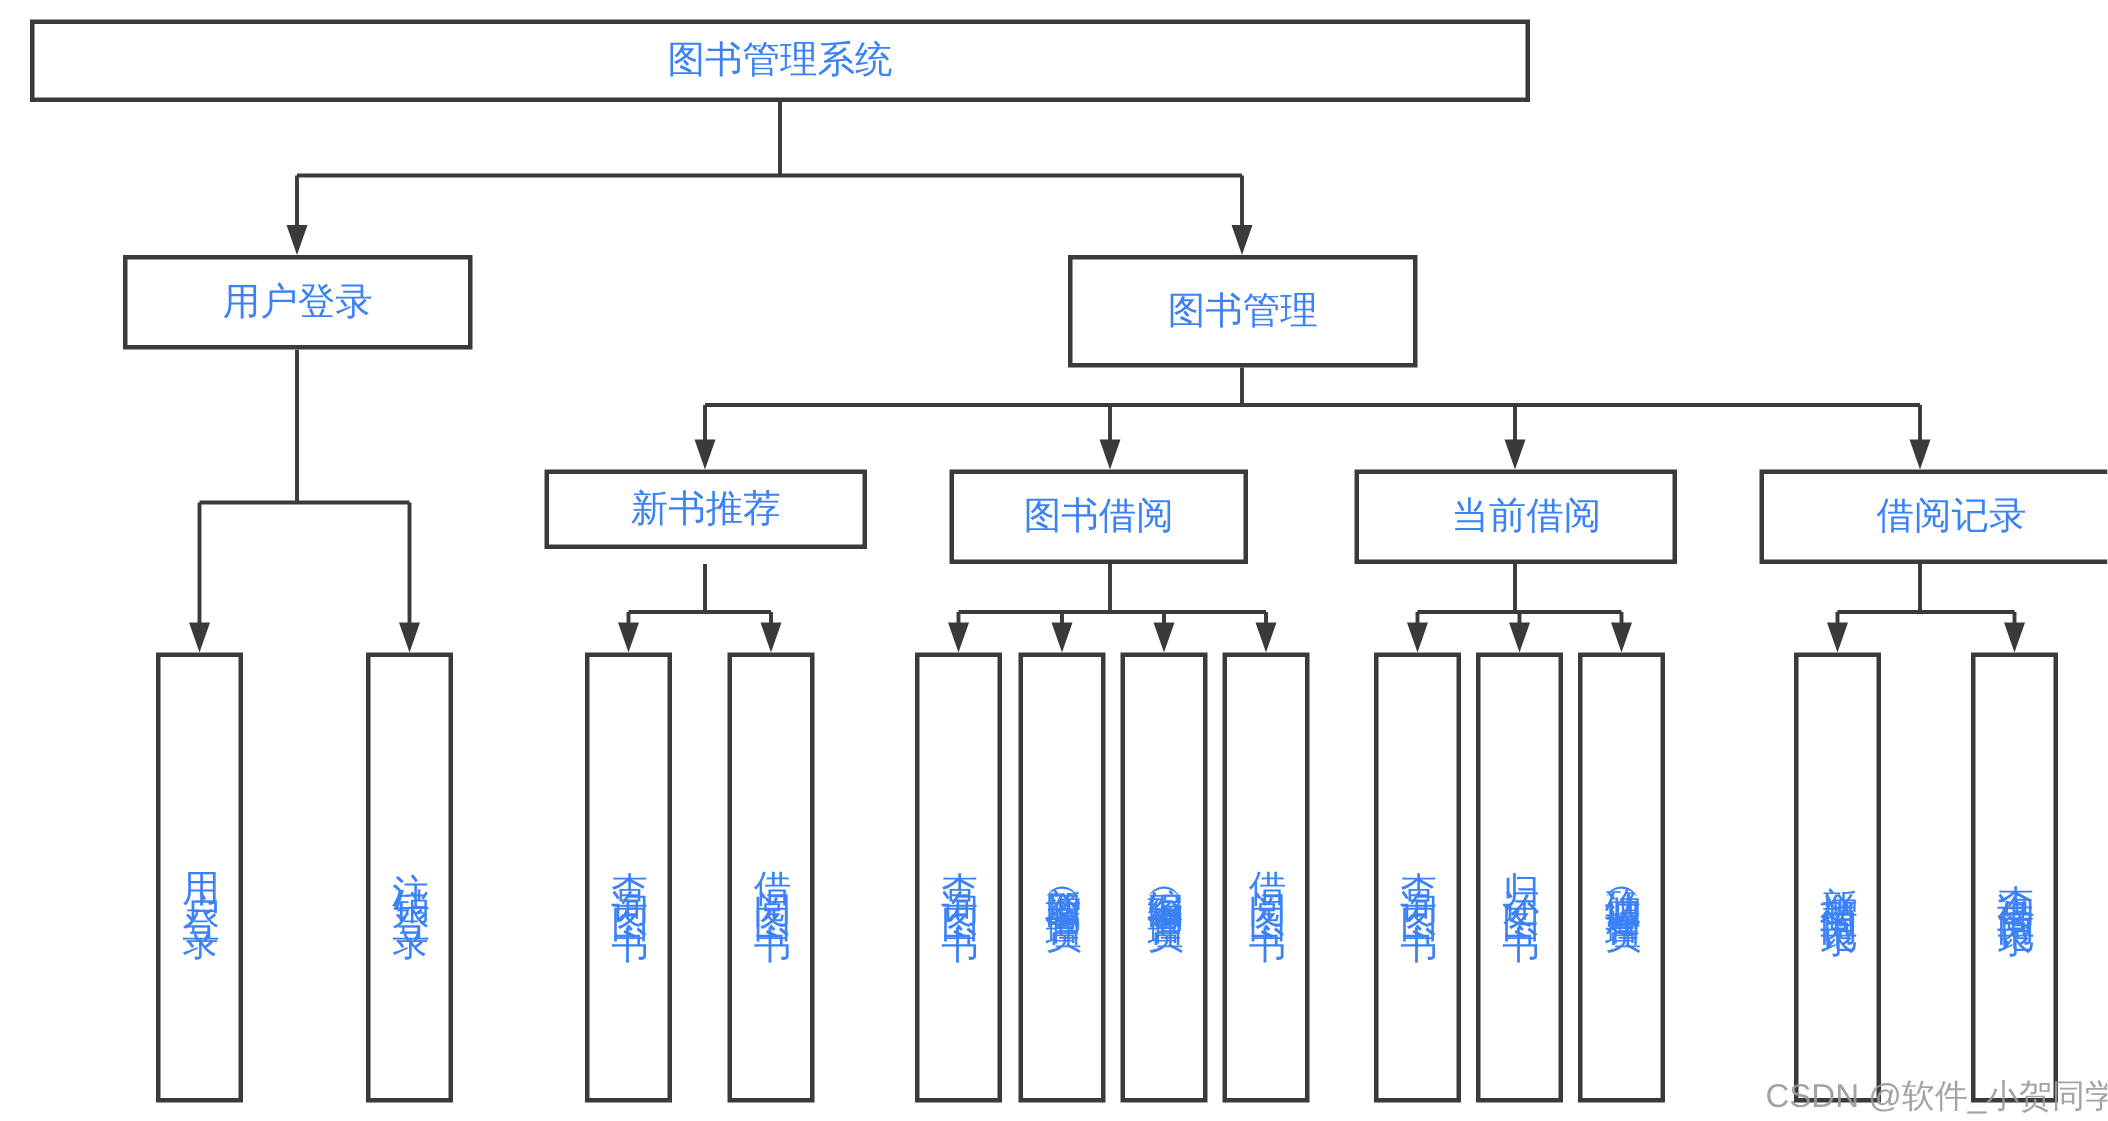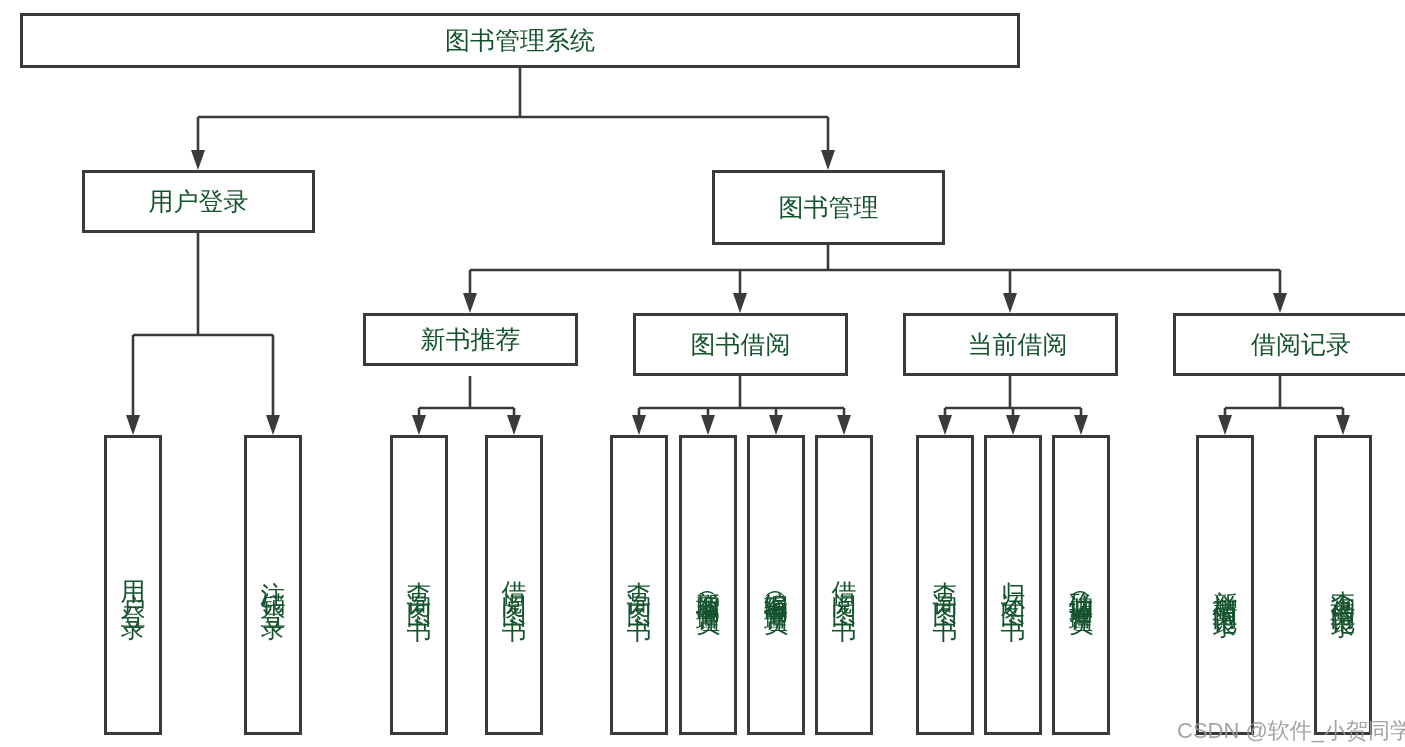--- a/index.html
+++ b/index.html
@@ -18,41 +18,41 @@
     width: 1405px; height: 747px;
     pointer-events: none;
   }
   .node {
     position: absolute;
     border: 3px solid #3a3a3a;
     background: #ffffff;
     display: flex;
     align-items: center;
     justify-content: center;
-    color: #14532d;
+    color: #3b82f6;
     font-size: 25px;
     line-height: 1;
     z-index: 1;
   }
   .hbox { white-space: nowrap; }
   .vbox { width: 58px; height: 300px; top: 435px; }
   .vbox .vtext {
     writing-mode: vertical-rl;
     text-orientation: mixed;
     white-space: nowrap;
   }
   .sp-wide  .vtext { letter-spacing: 12px; }
   .sp-mid   .vtext { letter-spacing: 5px; }
   .sp-tight .vtext { letter-spacing: 3px; font-size: 24px; }
   
   #root-box   { left: 20px;   top: 13px;  width: 1000px; height: 55px; }
   #n-user     { left: 82px;   top: 170px; width: 233px;  height: 63px; }
   #n-mgmt     { left: 712px;  top: 170px; width: 233px;  height: 75px; }
   #n-newrec   { left: 363px;  top: 313px; width: 215px;  height: 53px; }
-  #n-borrow   { left: 633px;  top: 313px; width: 215px;  height: 63px; align-items: center; }
+  #n-borrow   { left: 633px;  top: 313px; width: 199px;  height: 63px; align-items: center; }
   #n-current  { left: 903px;  top: 313px; width: 215px;  height: 63px; padding-left: 14px; }
   #n-record   { left: 1173px; top: 313px; width: 256px;  height: 63px; }
   
   #v-login    { left: 104px; }
   #v-logout   { left: 244px; }
   #v-query1   { left: 390px; }
   #v-borrow1  { left: 485px; }
   #v-query2   { left: 610px; }
   #v-addbook  { left: 679px; }
   #v-editbook { left: 747px; }

